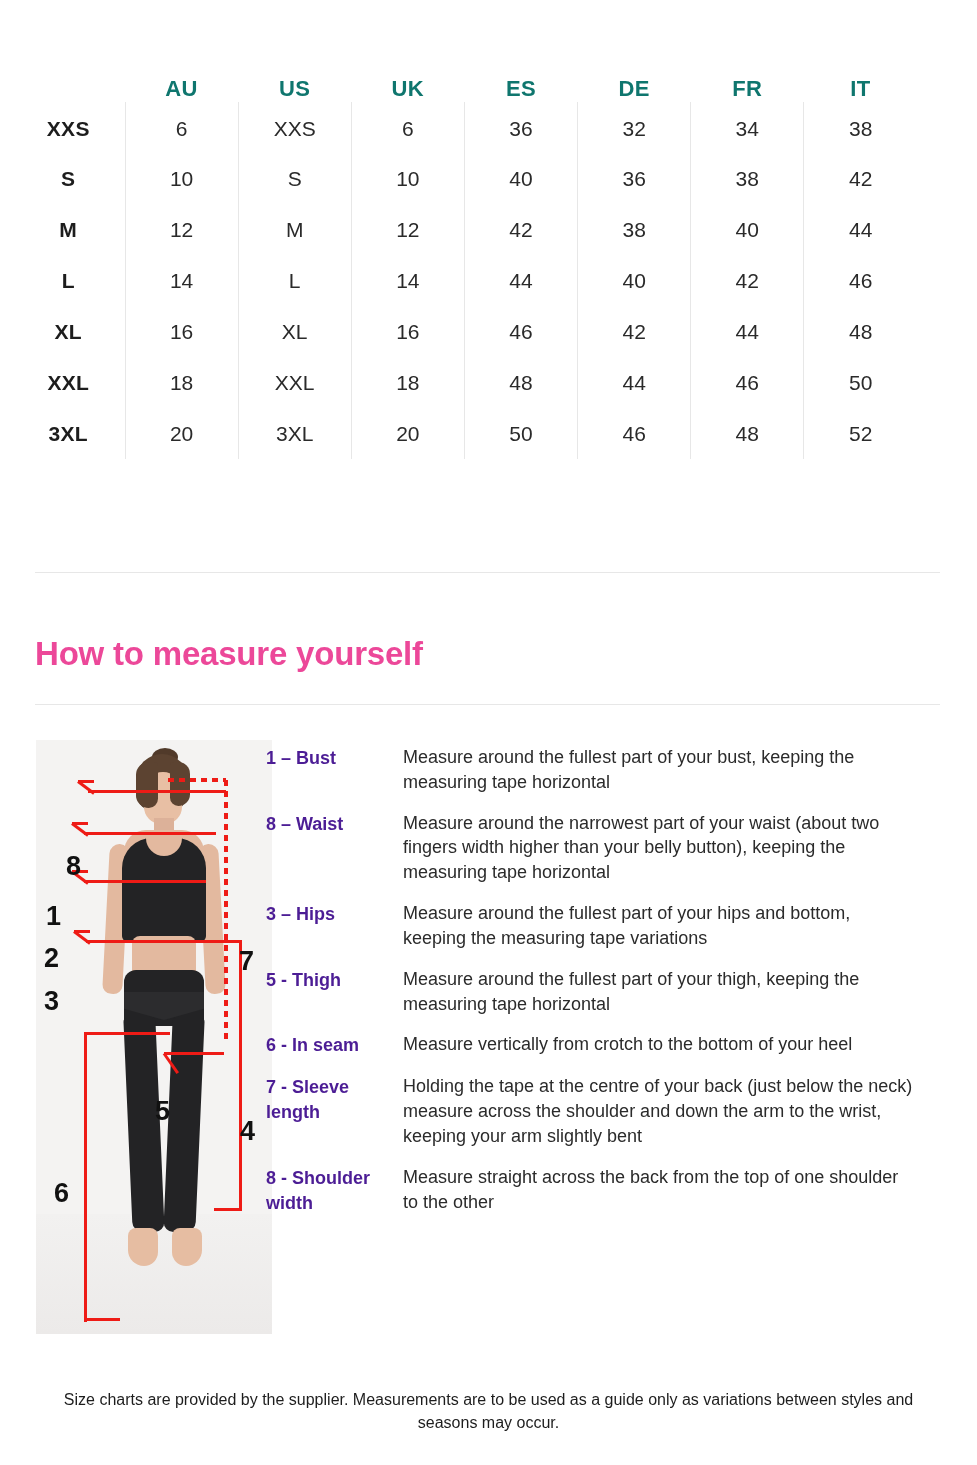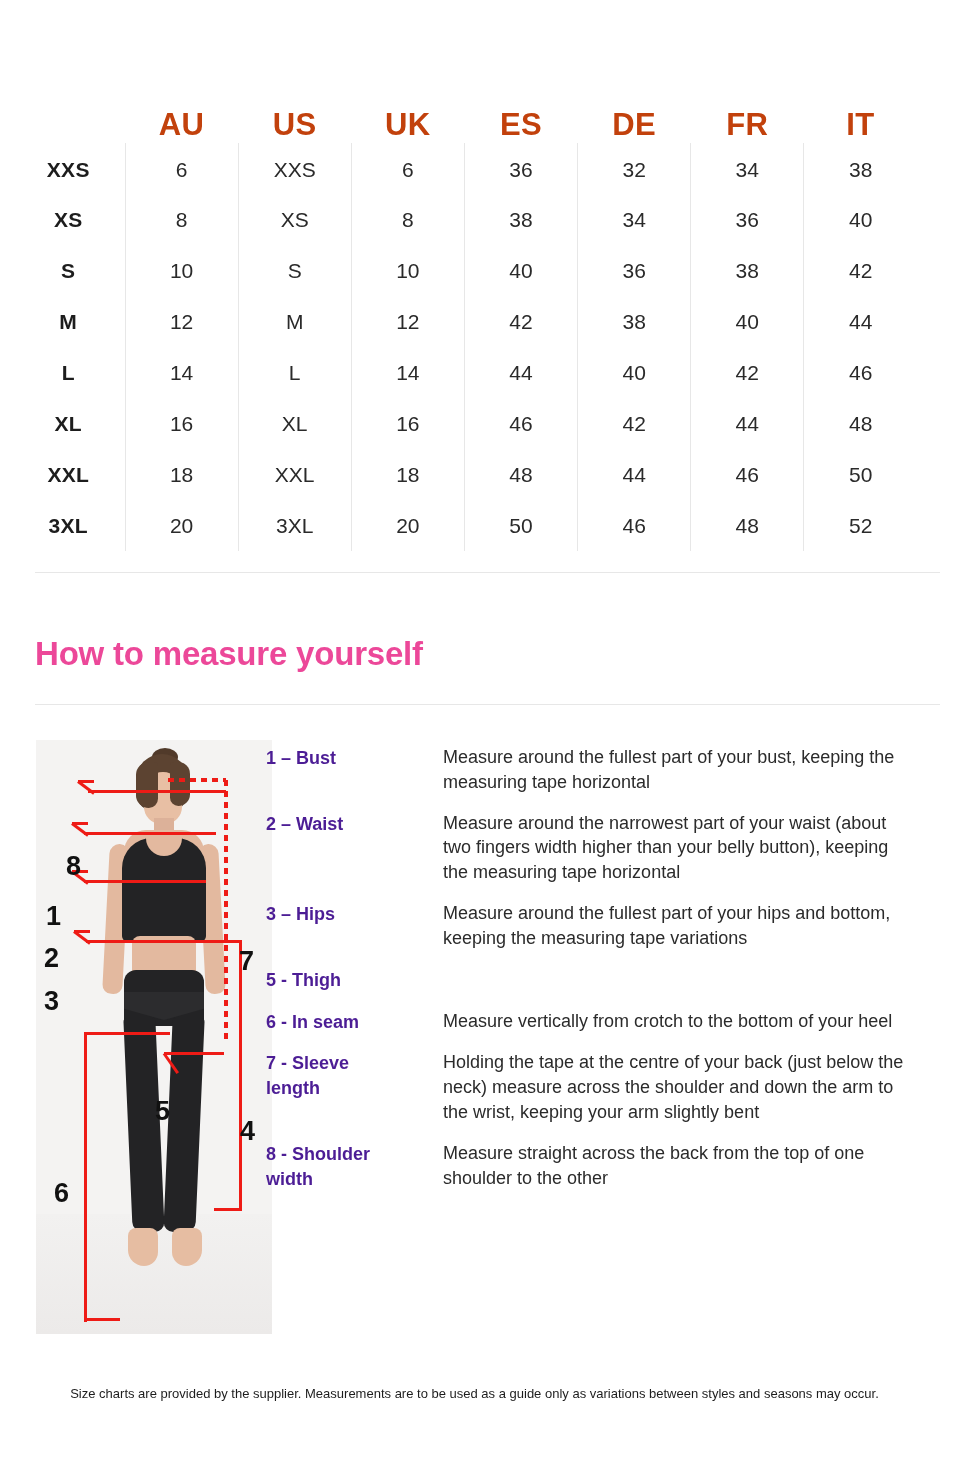--- a/index.html
+++ b/index.html
@@ -30,25 +30,25 @@
     table-layout: fixed;
   }
   table.size-table th,
   table.size-table td {
     text-align: center;
     vertical-align: middle;
     padding: 0;
   }
   table.size-table thead th {
     height: 86px;
-    font-size: 31px;
+    font-size: 22px;
     font-weight: bold;
     letter-spacing: 0.4px;
-    color: #c2410c;
-    padding-top: 57px;
+    color: #0f766e;
+    padding-top: 16px;
     vertical-align: bottom;
   }
   table.size-table thead th.corner { width: 113px; }
   table.size-table tbody tr { height: 51px; }
   table.size-table tbody th.rowhead {
     font-size: 21px;
     font-weight: bold;
     color: #1d1d1d;
     width: 113px;
     letter-spacing: 0.3px;
@@ -259,31 +259,30 @@
     color: #4c1d95;
     line-height: 1.38;
     padding-top: 1px;
   }
   .instr-text {
     flex: 1;
     font-size: 18px;
     font-weight: 400;
     color: #2b2b2b;
     line-height: 1.38;
-    margin-left: 40px;
   }
 
   
   .footer-note {
     position: absolute;
-    left: 21px;
+    left: 35px;
     top: 1372px;
     width: 907px;
     text-align: center;
-    font-size: 13px;
+    font-size: 16px;
     line-height: 1.45;
     color: #1d1d1d;
   }
 </style>
 </head>
 <body>
 
 <div class="size-table-wrap">
   <table class="size-table">
     <thead>
@@ -301,30 +300,20 @@
     <tbody>
       <tr>
         <th class="rowhead">XXS</th>
         <td>6</td>
         <td>XXS</td>
         <td>6</td>
         <td>36</td>
         <td>32</td>
         <td>34</td>
         <td>38</td>
-      </tr>
-      <tr>
-        <th class="rowhead">XS</th>
-        <td>8</td>
-        <td>XS</td>
-        <td>8</td>
-        <td>38</td>
-        <td>34</td>
-        <td>36</td>
-        <td>40</td>
       </tr>
       <tr>
         <th class="rowhead">S</th>
         <td>10</td>
         <td>S</td>
         <td>10</td>
         <td>40</td>
         <td>36</td>
         <td>38</td>
         <td>42</td>
@@ -462,29 +451,30 @@
   <div class="num" style="left:155px; top:358px;">5</div>
   <div class="num" style="left:240px; top:378px;">4</div>
   <div class="num" style="left:54px; top:440px;">6</div>
 
   <div class="instructions">
     <div class="instr-row">
       <div class="instr-label">1 – Bust</div>
       <div class="instr-text">Measure around the fullest part of your bust, keeping the measuring tape horizontal</div>
     </div>
     <div class="instr-row">
-      <div class="instr-label">2 – Waist</div>
+      <div class="instr-label">8 – Waist</div>
       <div class="instr-text">Measure around the narrowest part of your waist (about two fingers width higher than your belly button), keeping the measuring tape horizontal</div>
     </div>
     <div class="instr-row">
       <div class="instr-label">3 – Hips</div>
       <div class="instr-text">Measure around the fullest part of your hips and bottom, keeping the measuring tape variations</div>
     </div>
     <div class="instr-row">
       <div class="instr-label">5 - Thigh</div>
+      <div class="instr-text">Measure around the fullest part of your thigh, keeping the measuring tape horizontal</div>
     </div>
     <div class="instr-row">
       <div class="instr-label">6 - In seam</div>
       <div class="instr-text">Measure vertically from crotch to the bottom of your heel</div>
     </div>
     <div class="instr-row">
       <div class="instr-label">7 - Sleeve length</div>
       <div class="instr-text">Holding the tape at the centre of your back (just below the neck) measure across the shoulder and down the arm to the wrist, keeping your arm slightly bent</div>
     </div>
     <div class="instr-row">

